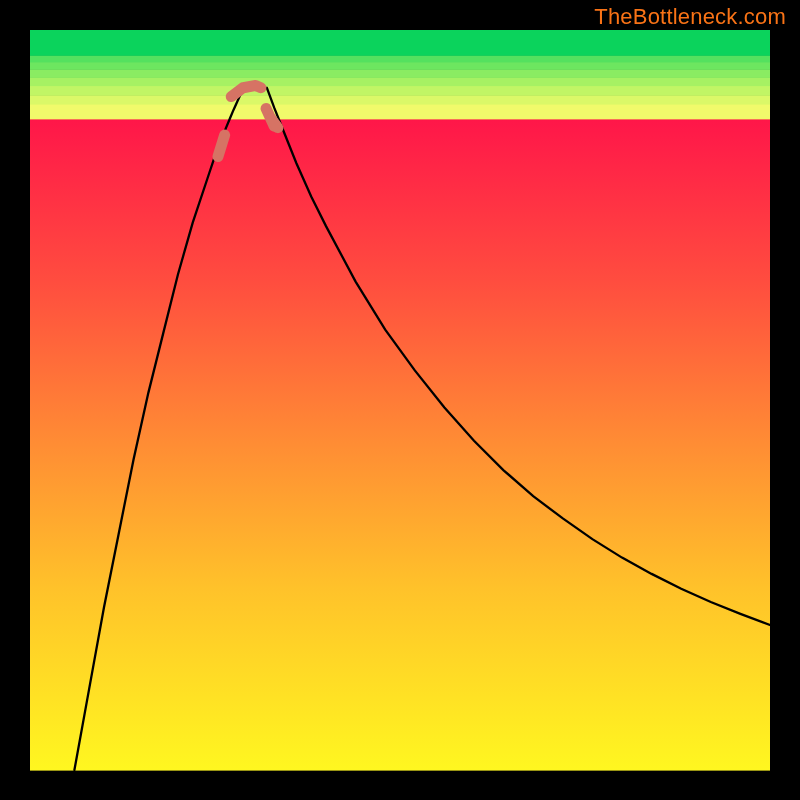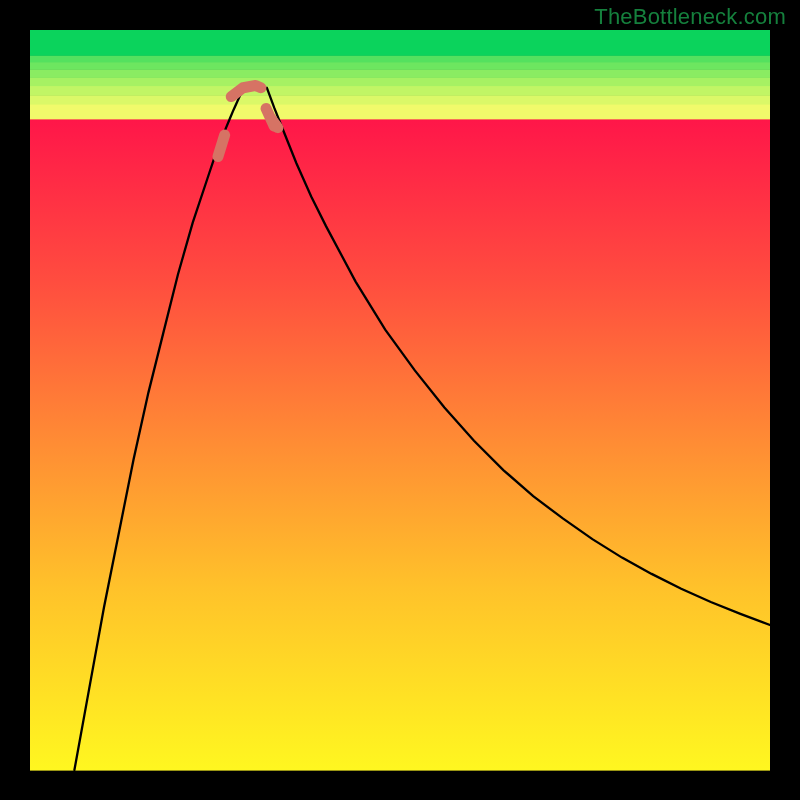--- a/index.html
+++ b/index.html
@@ -14,21 +14,21 @@
   .stage {
     position: relative;
     width: 800px;
     height: 800px;
     background: #000;
   }
   .watermark {
     position: absolute;
     top: 4px;
     right: 14px;
-    color: #15803d;
+    color: #f97316;
     font-size: 22px;
     letter-spacing: 0.2px;
     z-index: 5;
     font-weight: 500;
   }
   svg.plot {
     position: absolute;
     left: 0;
     top: 0;
     width: 800px;

